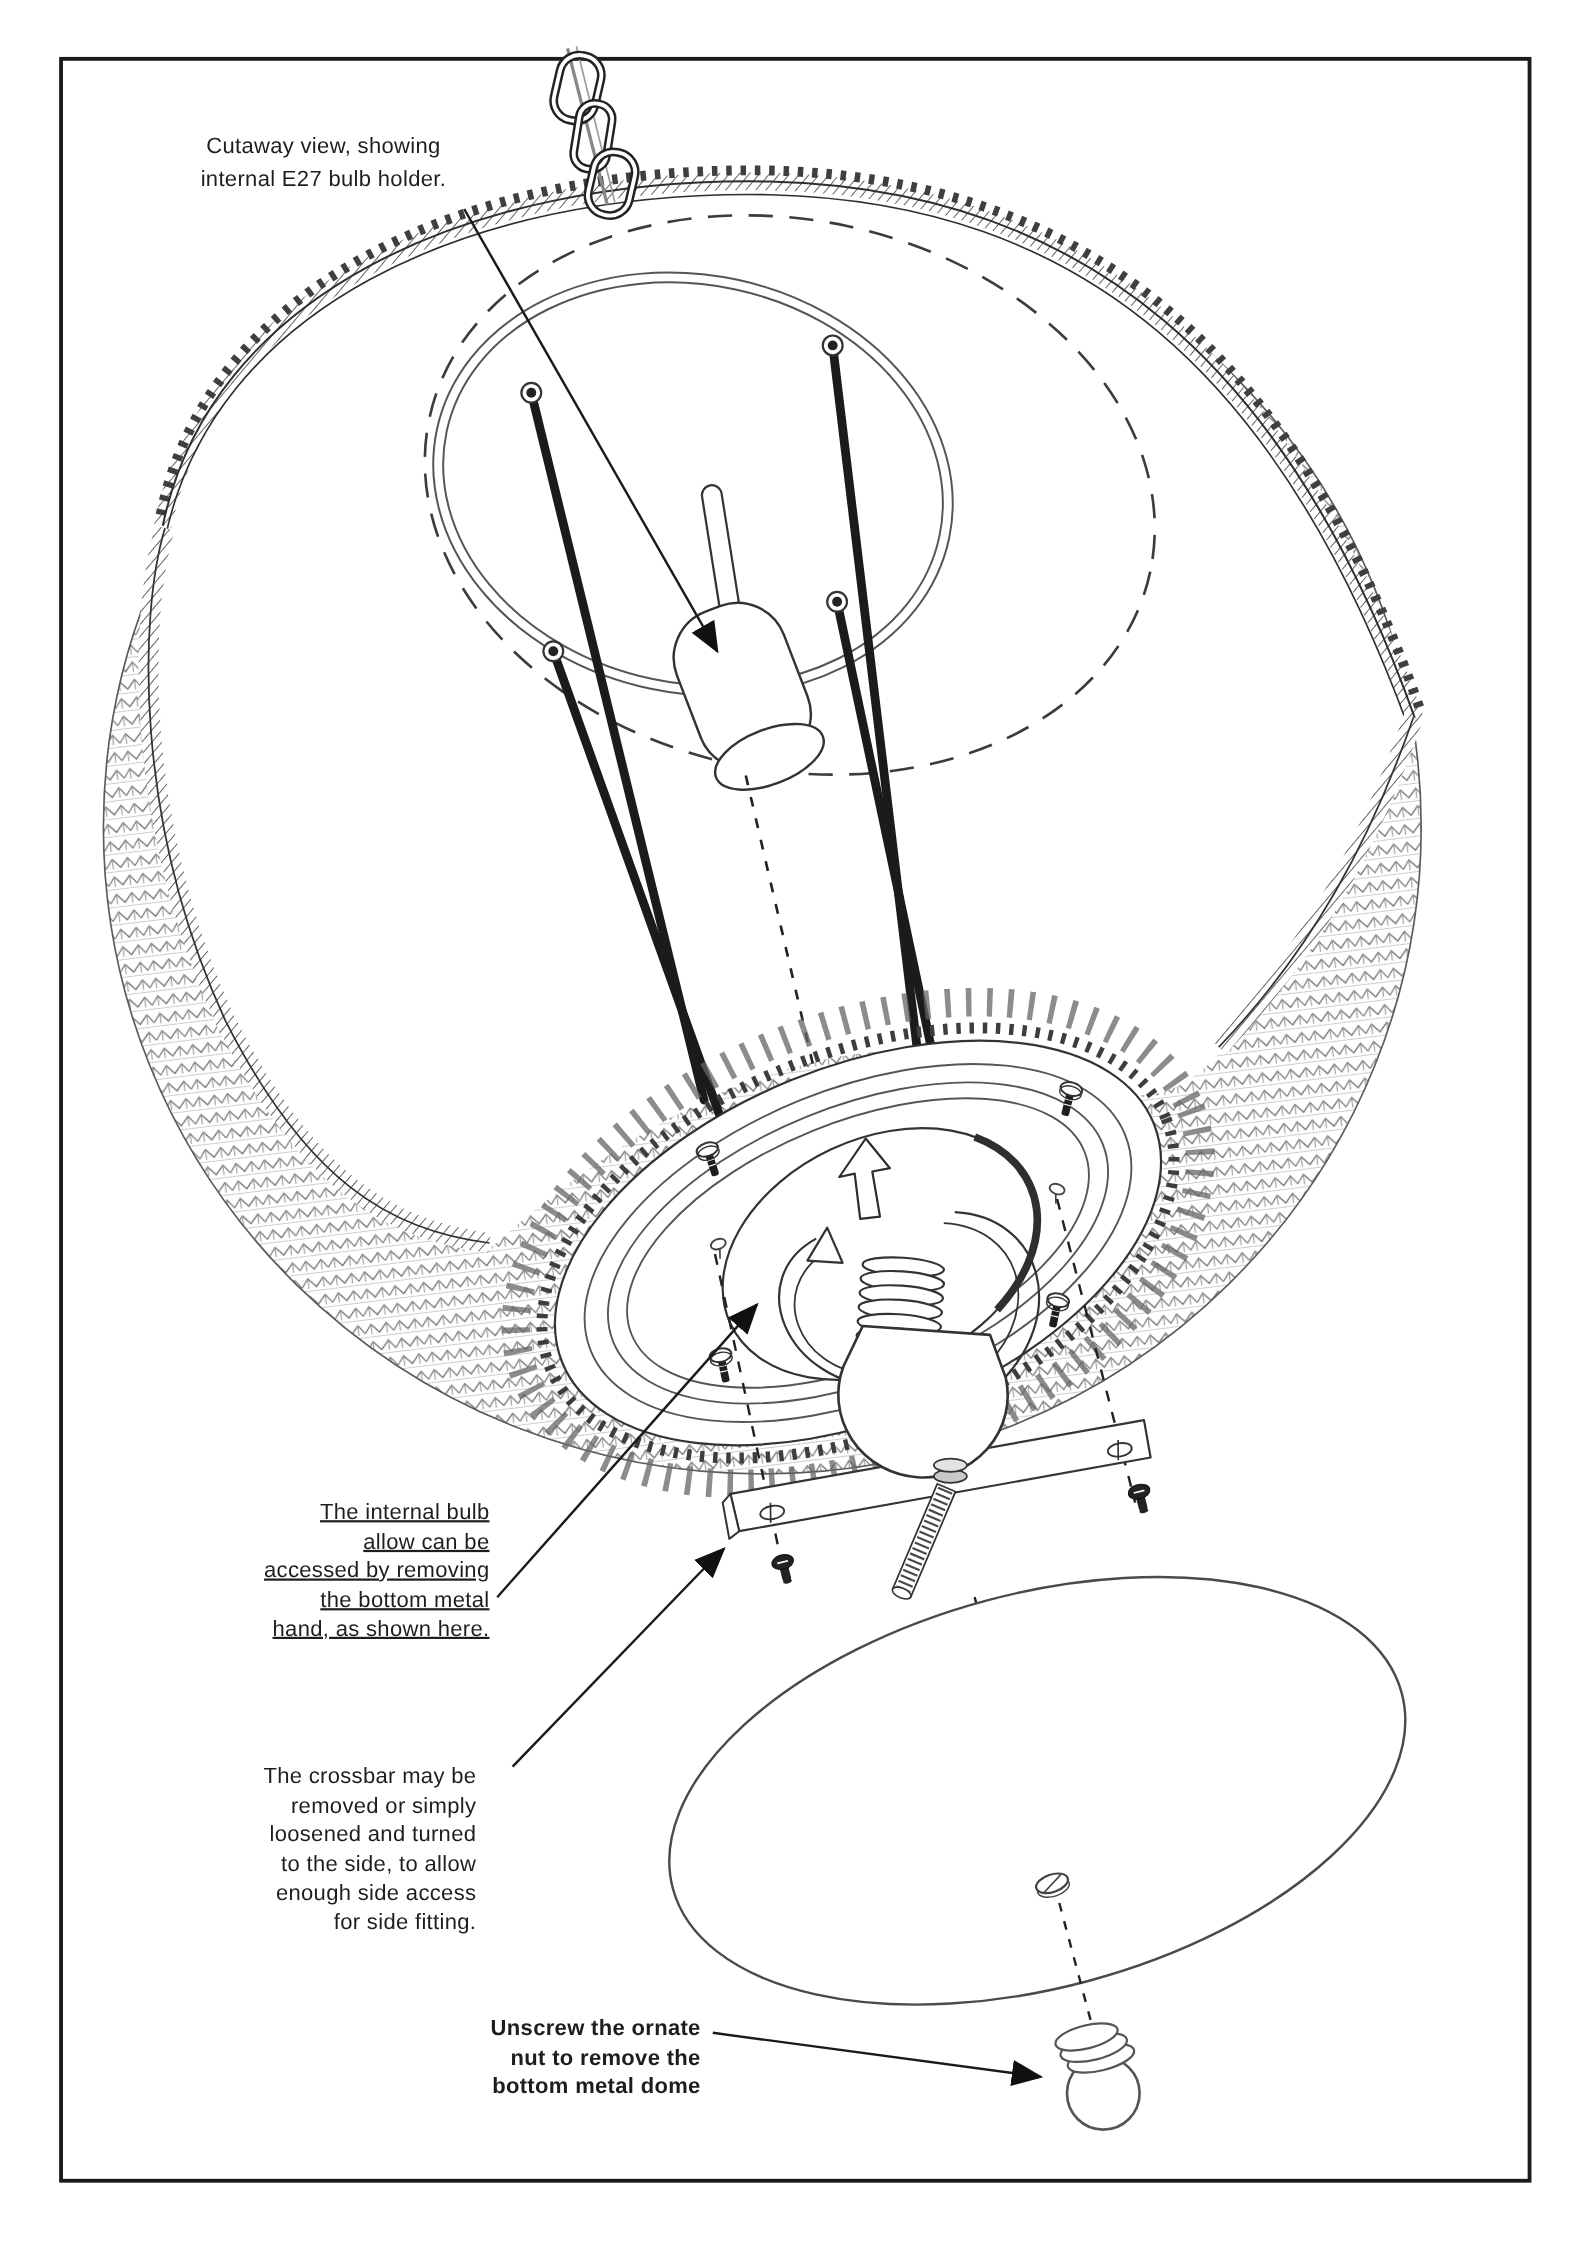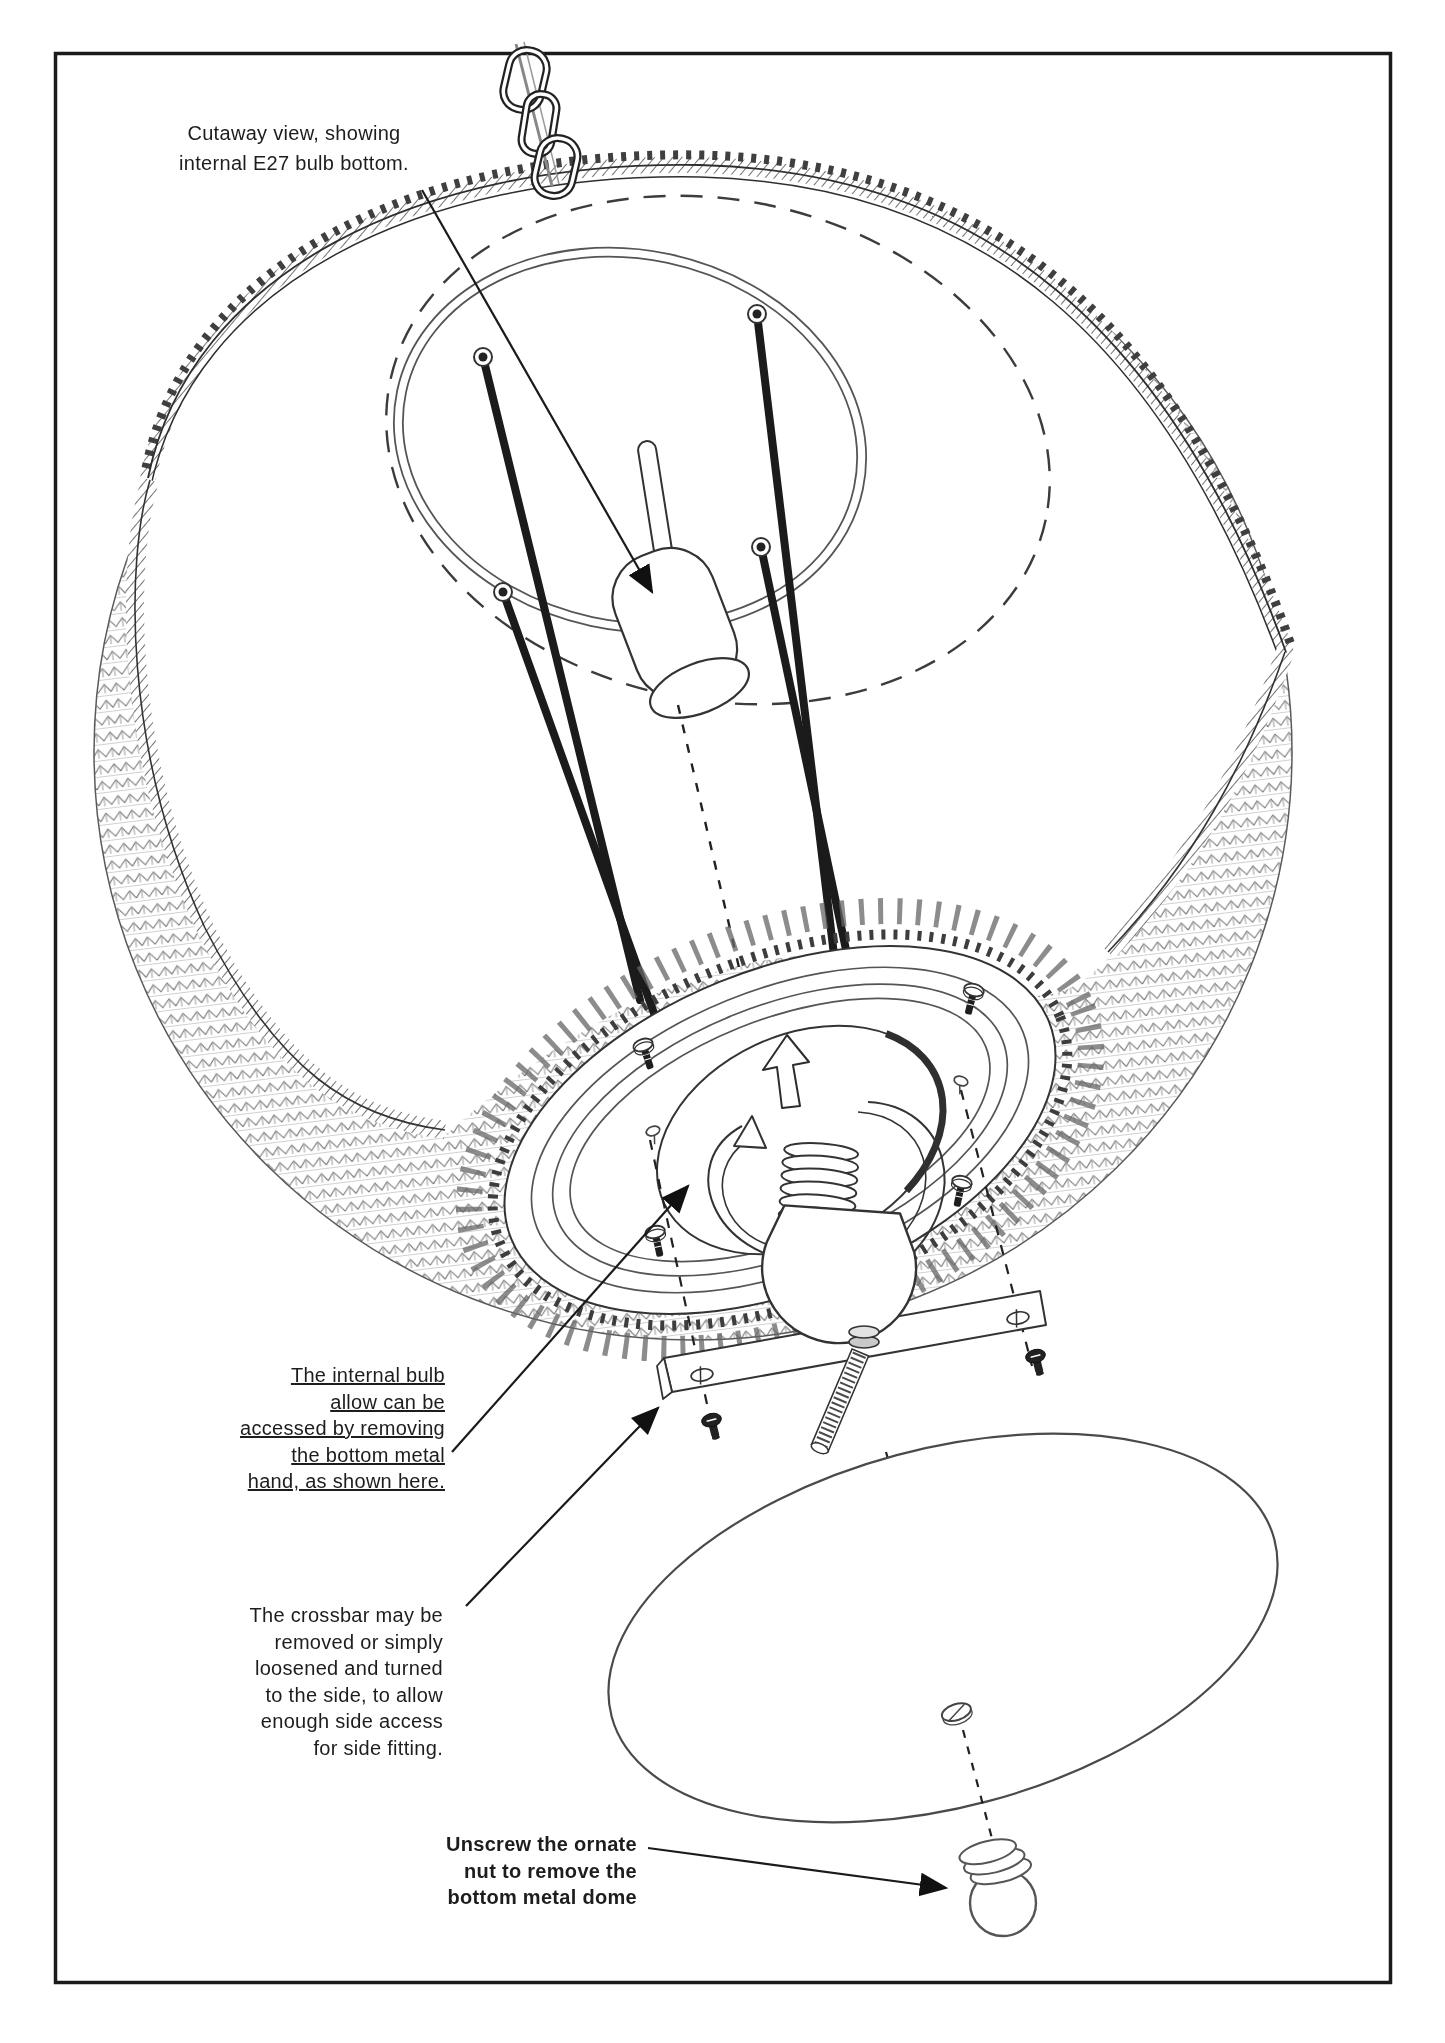--- a/index.html
+++ b/index.html
@@ -4,21 +4,21 @@
 <style>
   html,body{margin:0;padding:0;background:#fff;}
   .page{position:relative;width:1445px;height:2042px;background:#fff;overflow:hidden;
         font-family:"Liberation Sans",sans-serif;}
   .page svg{position:absolute;left:0;top:0;}
   .ann{position:absolute;font-size:20px;line-height:26.5px;font-weight:500;
        color:#1d1d1f;letter-spacing:.3px;white-space:nowrap;}
   .ann div{pointer-events:none;}
   #ann-cutaway{left:158px;top:118px;width:272px;text-align:center;line-height:30px;}
   #ann-access{left:185px;top:1362px;width:260px;text-align:right;text-decoration:underline;}
-  #ann-crossbar{left:190px;top:1602px;width:253px;text-align:right;}
+  #ann-crossbar{left:180px;top:1602px;width:253px;text-align:right;}
   #ann-nut{left:387px;top:1831px;width:250px;text-align:right;font-weight:bold;}
 </style>
 </head>
 <body>
 
 <div class="page">
 
 <svg width="1445" height="2043" viewBox="0 0 1445 2043">
   <defs>
     <pattern id="mesh" width="26" height="16" patternUnits="userSpaceOnUse" patternTransform="rotate(-7)">
@@ -254,21 +254,21 @@
       <rect x="524" y="94" width="30" height="60" rx="14" transform="rotate(9 539 124)" stroke="#222" stroke-width="8"></rect>
       <rect x="524" y="94" width="30" height="60" rx="14" transform="rotate(9 539 124)" stroke="#fff" stroke-width="3.5"></rect>
       <rect x="537" y="138" width="38" height="58" rx="18" transform="rotate(13 556 167)" stroke="#222" stroke-width="8"></rect>
       <rect x="537" y="138" width="38" height="58" rx="18" transform="rotate(13 556 167)" stroke="#fff" stroke-width="3.5"></rect>
     </g>
   </g>
 </svg>
 
 <div class="ann" id="ann-cutaway">
   <div>Cutaway view, showing</div>
-  <div>internal E27 bulb bottom.</div>
+  <div>internal E27 bulb holder.</div>
 </div>
 
 <div class="ann" id="ann-access">
   <div>The internal bulb</div>
   <div>allow can be</div>
   <div>accessed by removing</div>
   <div>the bottom metal</div>
   <div>hand, as shown here.</div>
 </div>
 

